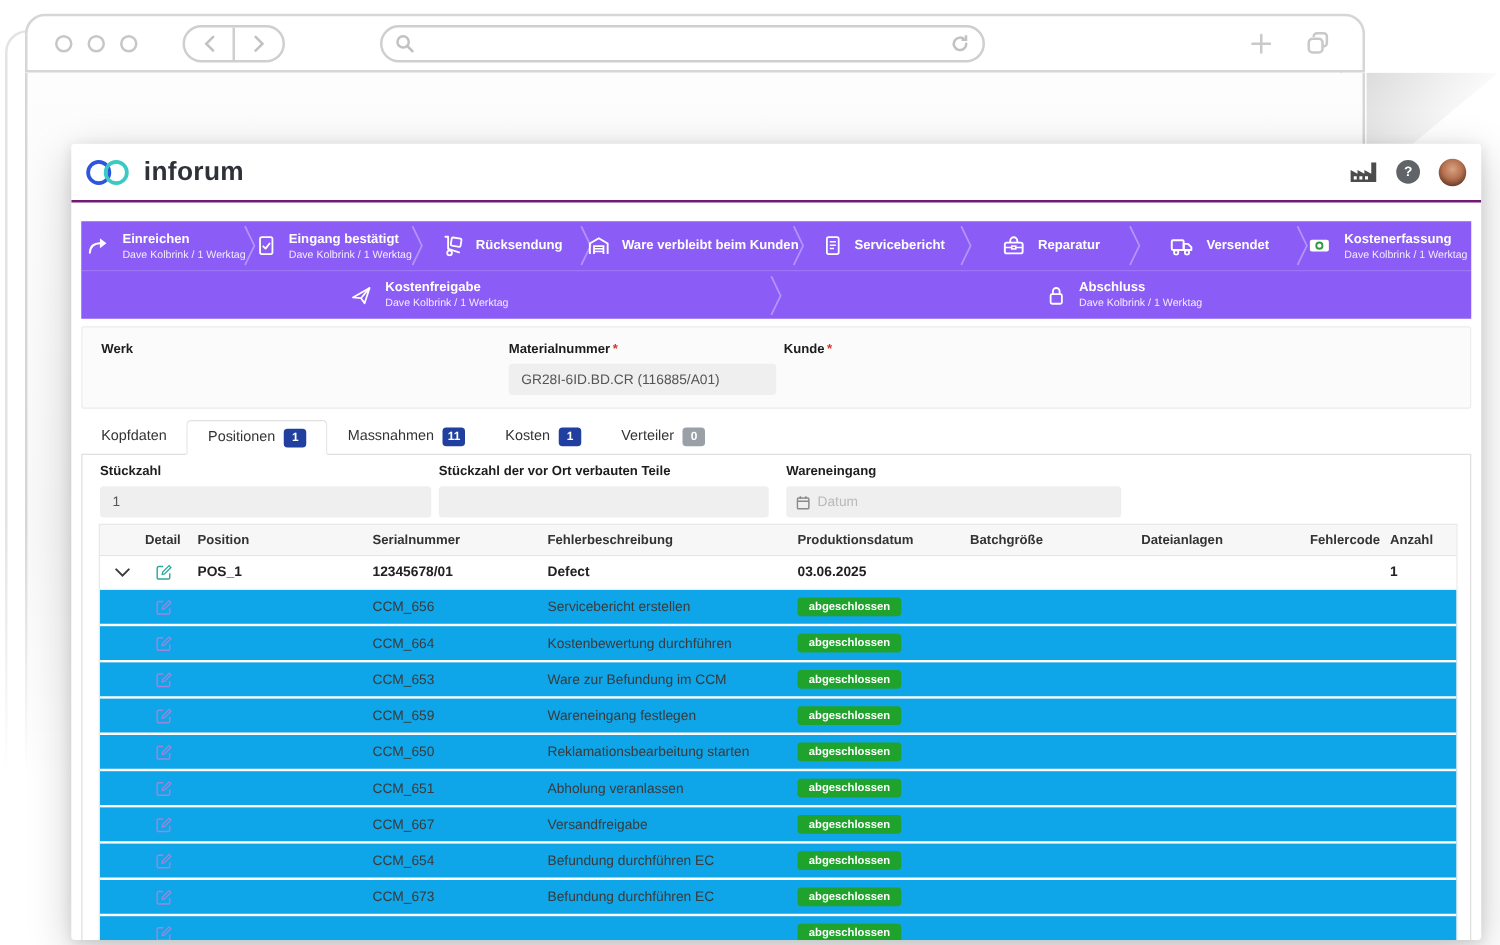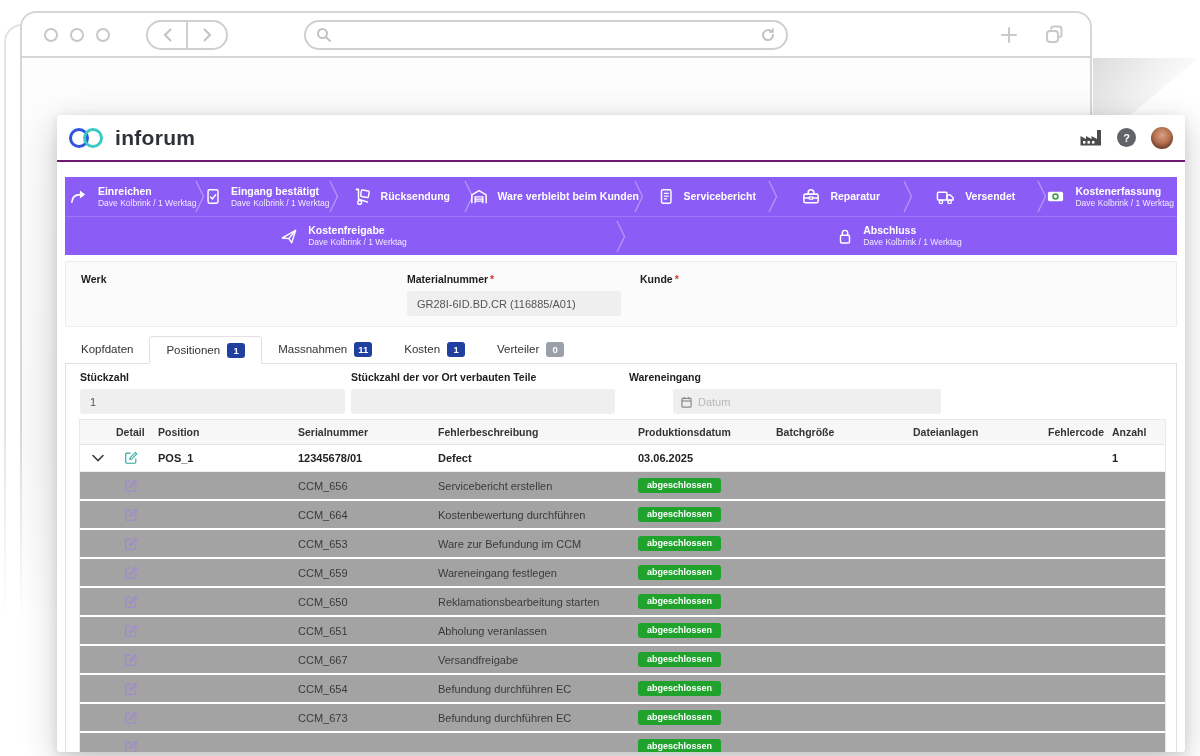--- a/index.html
+++ b/index.html
@@ -44,49 +44,49 @@
   .wf-row + .wf-row { border-top:1px solid rgba(255,255,255,.16); }
   .wf-seg { flex:1; position:relative; display:flex; align-items:center; justify-content:center; gap:9px; cursor:pointer; }
   .wf-seg .txt { display:flex; flex-direction:column; justify-content:center; line-height:1.25; }
   .wf-title { font-size:10.5px; font-weight:700; white-space:nowrap; }
   .wf-sub { font-size:8.5px; opacity:.88; white-space:nowrap; }
   .wf-sep { position:absolute; right:-5px; top:3px; z-index:1; }
 
   
   .form-panel { margin:6px 8px 0; height:66px; background:#fbfbfb; border:1px solid #ececec; border-radius:2px; position:relative; font-size:10.5px; }
   .fp-col { position:absolute; top:11px; }
-  .fp-col.c1 { left:15px; } .fp-col.c2 { left:341px; } .fp-col.c3 { left:574px; }
+  .fp-col.c1 { left:15px; } .fp-col.c2 { left:341px; } .fp-col.c3 { left:561px; }
   .f-label { font-weight:700; color:#1d1d1d; margin-bottom:6px; display:block; }
   .req { color:#d4372c; margin-left:2px; font-weight:700; }
   .f-input { height:25px; background:#efefef; border:none; border-radius:3px; font-size:11px; color:#555; padding:0 10px; font-family:inherit; display:block; }
   .w214 { width:214px; } .w267 { width:267px; } .w265 { width:265px; } .w264 { width:264px; } .w268 { width:268px; }
 
   
   .tabs { margin:8px 8px 0; display:flex; align-items:flex-end; height:28px; font-size:11.5px; color:#333; position:relative; z-index:2; }
   .tab { display:flex; align-items:center; gap:7px; padding:0 16px; height:28px; cursor:pointer; }
   .tab.active { background:#fff; border:1px solid #e0e0e0; border-bottom:1px solid #fff; border-radius:4px 4px 0 0; margin-bottom:-1px; }
   .tab-badge { min-width:18px; height:15px; line-height:15px; padding:0 4px; border-radius:3px; background:#203f9e; color:#fff; font-size:9.5px; font-weight:700; text-align:center; }
   .tab-badge.gray { background:#99a0a8; }
 
   
   .content-panel { margin:0 8px; border:1px solid #e0e0e0; background:#fff; padding:7px 10px 0 13px; position:relative; z-index:1; }
   .fields { position:relative; height:46px; font-size:10.5px; }
   .fd-col { position:absolute; top:0; }
   .fd-col.c1 { left:1px; } .fd-col.c2 { left:272px; } .fd-col.c3 { left:550px; }
-  .date-input { display:flex; align-items:center; gap:6px; padding:0 8px; cursor:pointer;margin-left:44px; }
+  .date-input { display:flex; align-items:center; gap:6px; padding:0 8px; cursor:pointer; }
   .placeholder { color:#b9b9b9; font-size:11px; }
 
   
   .tbl { margin-top:2px; border:1px solid #e8e8e8; }
   .trow { display:grid; grid-template-columns:30px 42px 140px 140px 200px 138px 137px 135px 64px auto; align-items:center; }
   .thead { height:25px; background:#f7f7f7; border-bottom:1px solid #e4e4e4; font-size:10.5px; font-weight:700; color:#333; }
   .thead span { padding-left:6px; white-space:nowrap; }
   .main-row { height:27px; font-size:11px; font-weight:700; color:#222; background:#fff; border-bottom:1px solid #efefef; }
   .main-row > div { padding-left:6px; }
-  .sub-row { height:29px; font-size:11px; color:#3a3a3a; background:#a3a3a3; border-bottom:2px solid #fff; }
+  .sub-row { height:29px; font-size:11px; color:#3a3a3a; background:#0ea5e9; border-bottom:2px solid #fff; }
   .sub-row > div { padding-left:6px; }
   .cell-center { display:flex; justify-content:center; padding-left:0 !important; }
   .expander { display:flex; justify-content:center; cursor:pointer; }
   .edit-btn { display:flex; align-items:center; cursor:pointer; }
   .badge { display:inline-block; background:#1fa32c; color:#fff; font-size:9px; font-weight:700; padding:3px 9px; border-radius:3px; line-height:1.1; }
 </style>
 </head>
 <body>
 
 <div class="stage">

